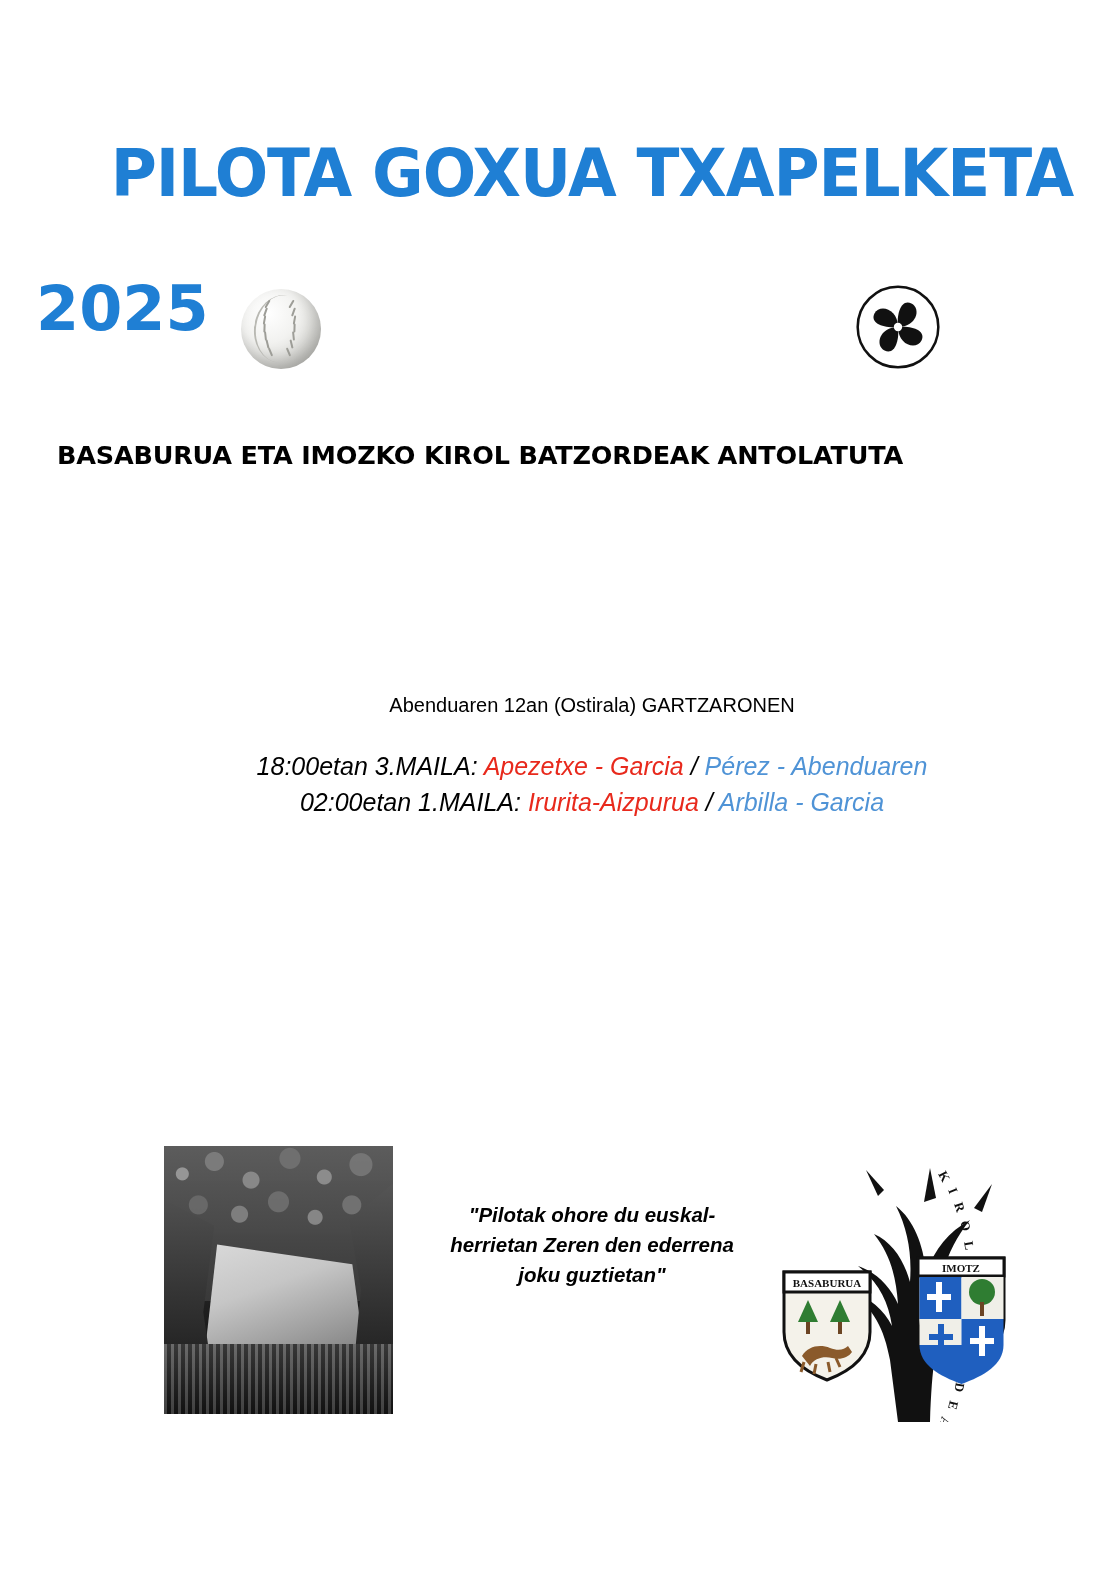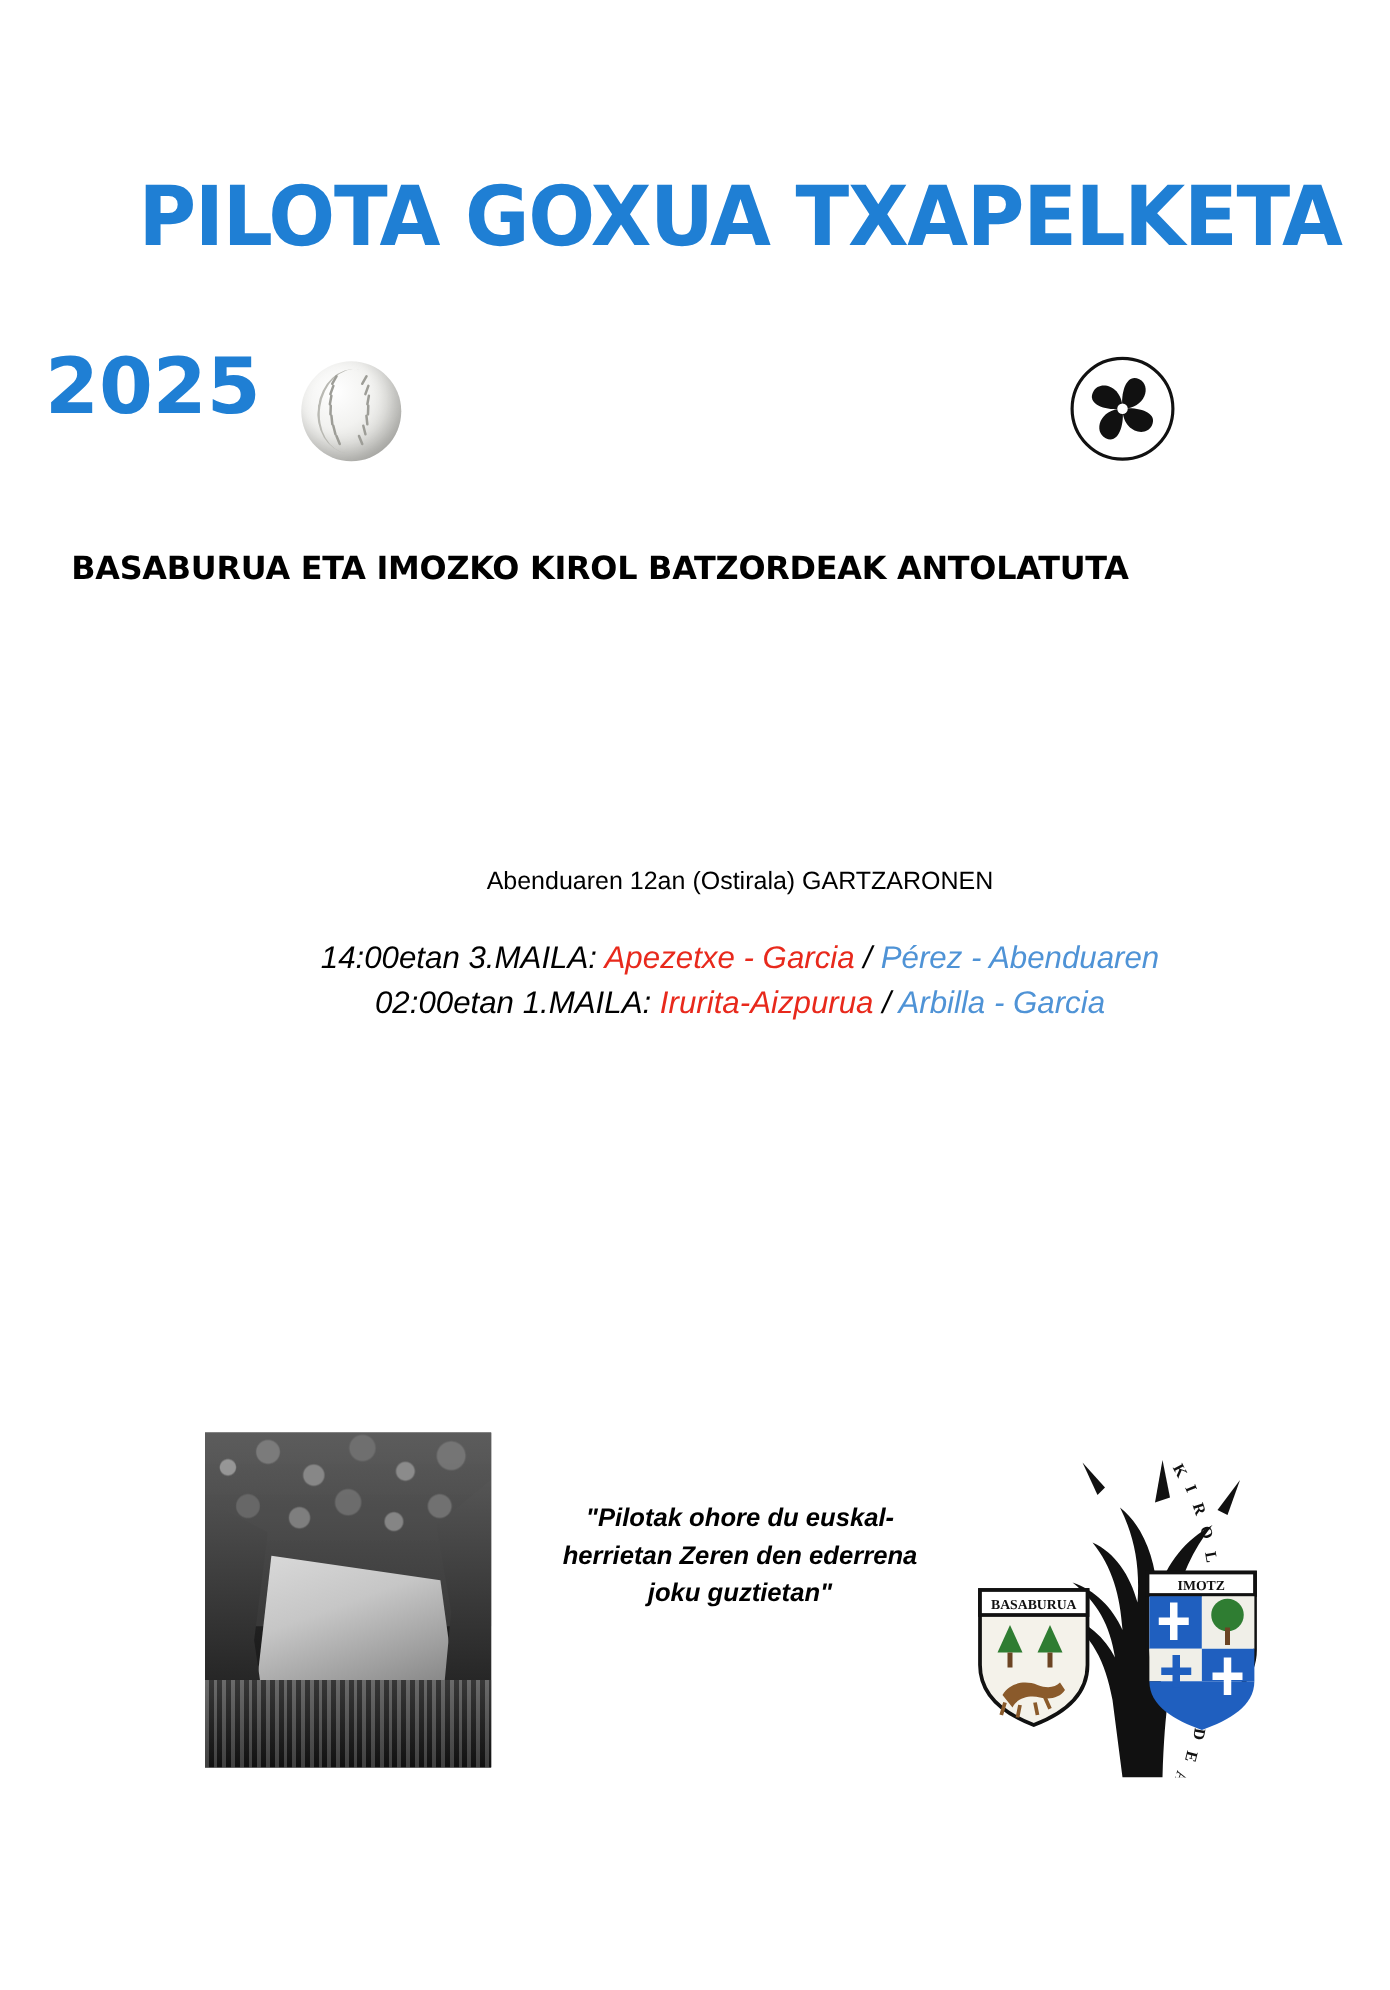--- a/index.html
+++ b/index.html
@@ -287,21 +287,21 @@
       <circle cx="50" cy="50" r="5" fill="#ffffff"></circle>
     </svg>
   </div>
 
   <div class="subtitle">BASABURUA ETA IMOZKO KIROL BATZORDEAK ANTOLATUTA</div>
 
   <div class="date-line">Abenduaren 12an (Ostirala) GARTZARONEN</div>
 
   <div class="matches">
     <div class="match">
-      <span class="label">14:00etan 3.MAILA: </span><span class="team-a">Apezetxe - Garcia</span><span class="sep"> / </span><span class="team-b">Pérez - Abenduaren</span>
+      <span class="label">18:00etan 3.MAILA: </span><span class="team-a">Apezetxe - Garcia</span><span class="sep"> / </span><span class="team-b">Pérez - Abenduaren</span>
     </div>
     <div class="match">
       <span class="label">02:00etan 1.MAILA: </span><span class="team-a">Irurita-Aizpurua</span><span class="sep"> / </span><span class="team-b">Arbilla - Garcia</span>
     </div>
   </div>
 
   <div class="photo">
     <div class="sky"></div>
     <div class="forest"></div>
     <div class="fronton"></div>

